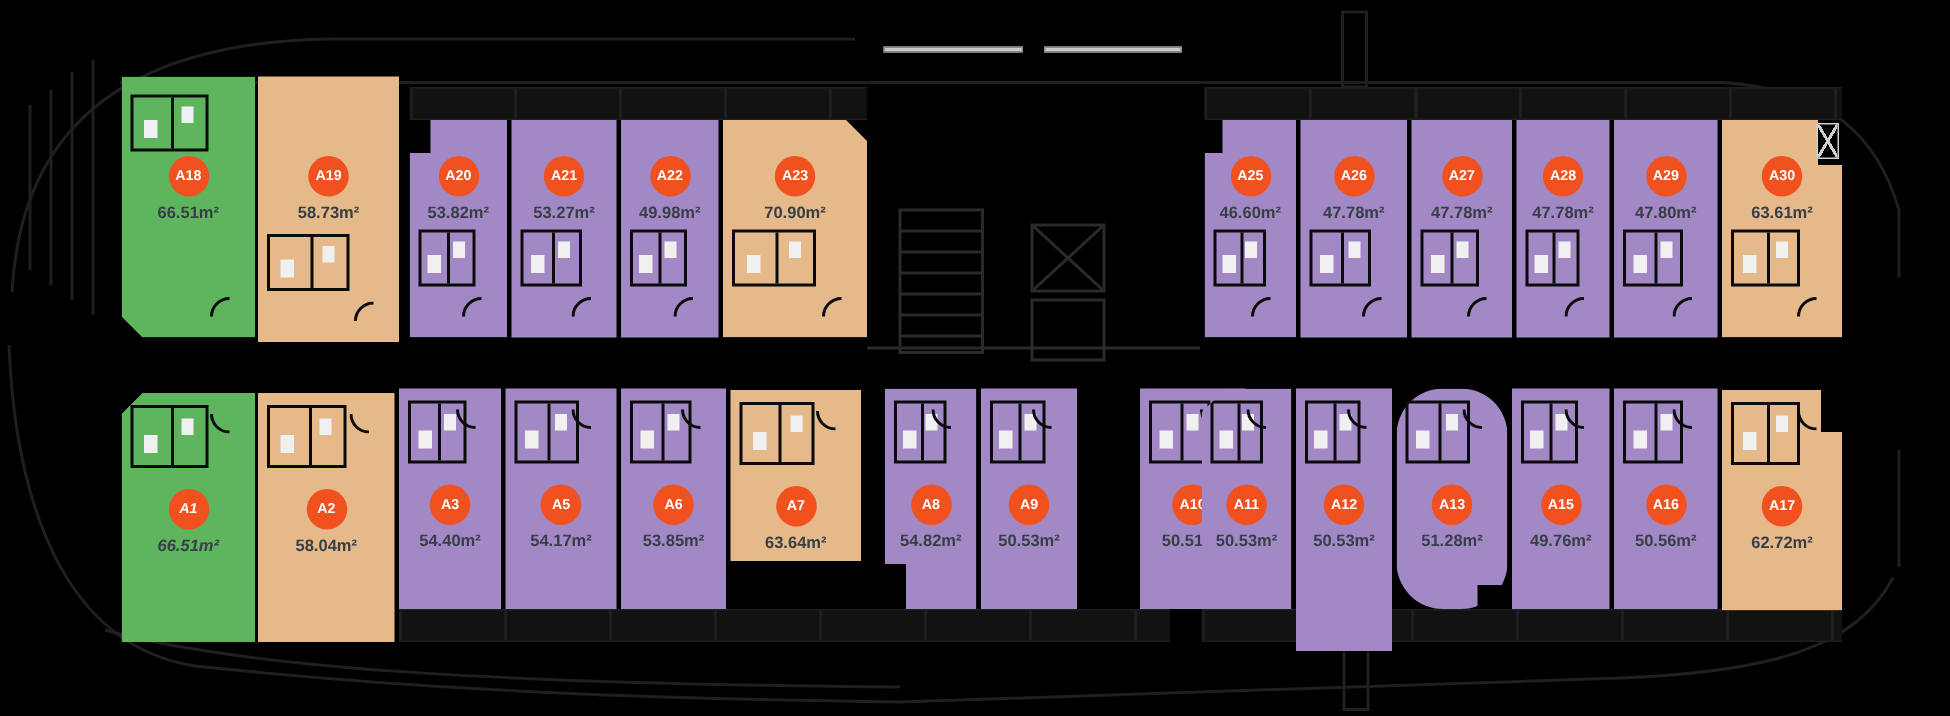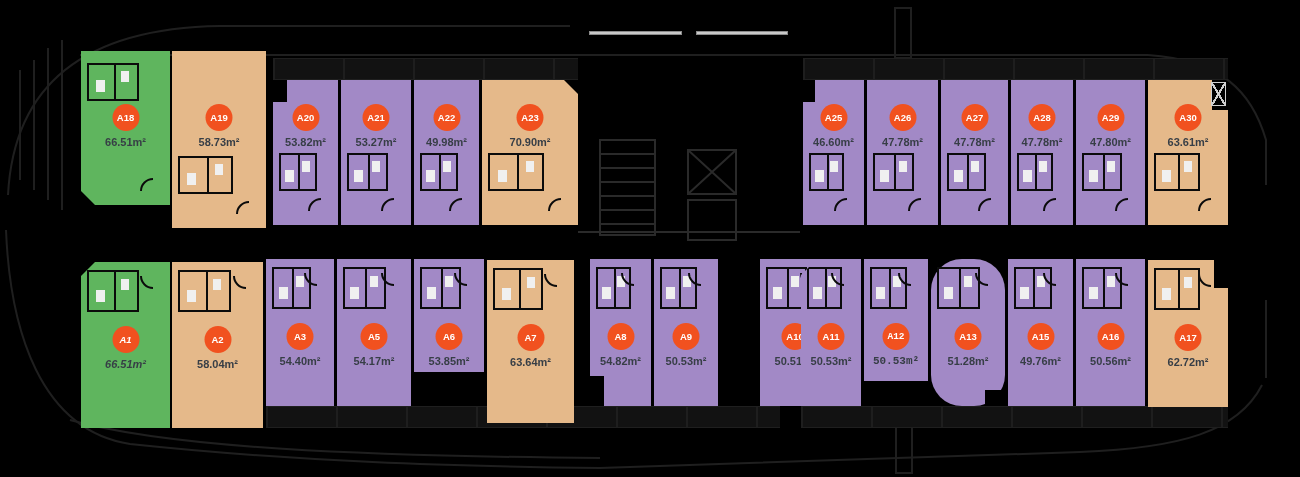--- a/index.html
+++ b/index.html
@@ -104,21 +104,21 @@
   <div class="ledge" style="left:803px;top:58px;width:425px;"></div>
   <div class="ledge" style="left:266px;top:406px;width:514px;"></div>
   <div class="ledge" style="left:801px;top:406px;width:427px;"></div>
 
   <div class="light-bar" style="left:589px;top:31px;width:93px;"></div>
   <div class="light-bar" style="left:696px;top:31px;width:92px;"></div>
 
   <div class="shaft-x" style="left:1211px;top:82px;width:15px;height:24px;"></div>
 
   <div class="row-top">
-    <div class="unit c-green t-tall u-a18 shape-a18" style="left:81px;top:51px;width:89px;height:154px;">
+    <div class="unit c-green t-tall u-a18 shape-a18" style="left:81px;top:51px;width:89px;height:174px;">
       <span class="badge">A18</span>
       <span class="area">66.51m²</span>
     </div>
     <div class="unit c-tan t-tall u-a19" style="left:172px;top:51px;width:94px;height:177px;">
       <span class="badge">A19</span>
       <span class="area">58.73m²</span>
     </div>
     <div class="unit c-purple t-std shape-a20" style="left:273px;top:80px;width:65px;height:145px;">
       <span class="badge">A20</span>
       <span class="area">53.82m²</span>
@@ -171,45 +171,45 @@
       <span class="area">58.04m²</span>
     </div>
     <div class="unit c-purple" style="left:266px;top:259px;width:68px;height:147px;">
       <span class="badge">A3</span>
       <span class="area">54.40m²</span>
     </div>
     <div class="unit c-purple" style="left:337px;top:259px;width:74px;height:147px;">
       <span class="badge">A5</span>
       <span class="area">54.17m²</span>
     </div>
-    <div class="unit c-purple" style="left:414px;top:259px;width:70px;height:113px;">
+    <div class="unit c-purple" style="left:414px;top:259px;width:70px;height:147px;">
       <span class="badge">A6</span>
       <span class="area">53.85m²</span>
     </div>
-    <div class="unit c-tan" style="left:487px;top:260px;width:87px;height:163px;text-align:center;">
+    <div class="unit c-tan" style="left:487px;top:260px;width:87px;height:114px;text-align:center;">
       <span class="badge">A7</span>
       <span class="area">63.64m²</span>
     </div>
     <div class="unit c-purple shape-a8" style="left:590px;top:259px;width:61px;height:147px;">
       <span class="badge">A8</span>
       <span class="area">54.82m²</span>
     </div>
     <div class="unit c-purple" style="left:654px;top:259px;width:64px;height:147px;">
       <span class="badge">A9</span>
       <span class="area">50.53m²</span>
     </div>
     <div class="unit c-purple" style="left:760px;top:259px;width:70px;height:147px;">
       <span class="badge">A10</span>
       <span class="area">50.51m²</span>
     </div>
     <div class="unit c-purple shape-a11" style="left:801px;top:259px;width:60px;height:147px;">
       <span class="badge">A11</span>
       <span class="area">50.53m²</span>
     </div>
-    <div class="unit c-purple" style="left:864px;top:259px;width:64px;height:122px;font-family:Liberation Mono, monospace;">
+    <div class="unit c-purple" style="left:864px;top:259px;width:64px;height:175px;">
       <span class="badge">A12</span>
       <span class="area">50.53m²</span>
     </div>
     <div class="unit c-purple shape-a13" style="left:931px;top:259px;width:74px;height:147px;">
       <span class="badge">A13</span>
       <span class="area">51.28m²</span>
     </div>
     <div class="unit c-purple" style="left:1008px;top:259px;width:65px;height:147px;">
       <span class="badge">A15</span>
       <span class="area">49.76m²</span>

